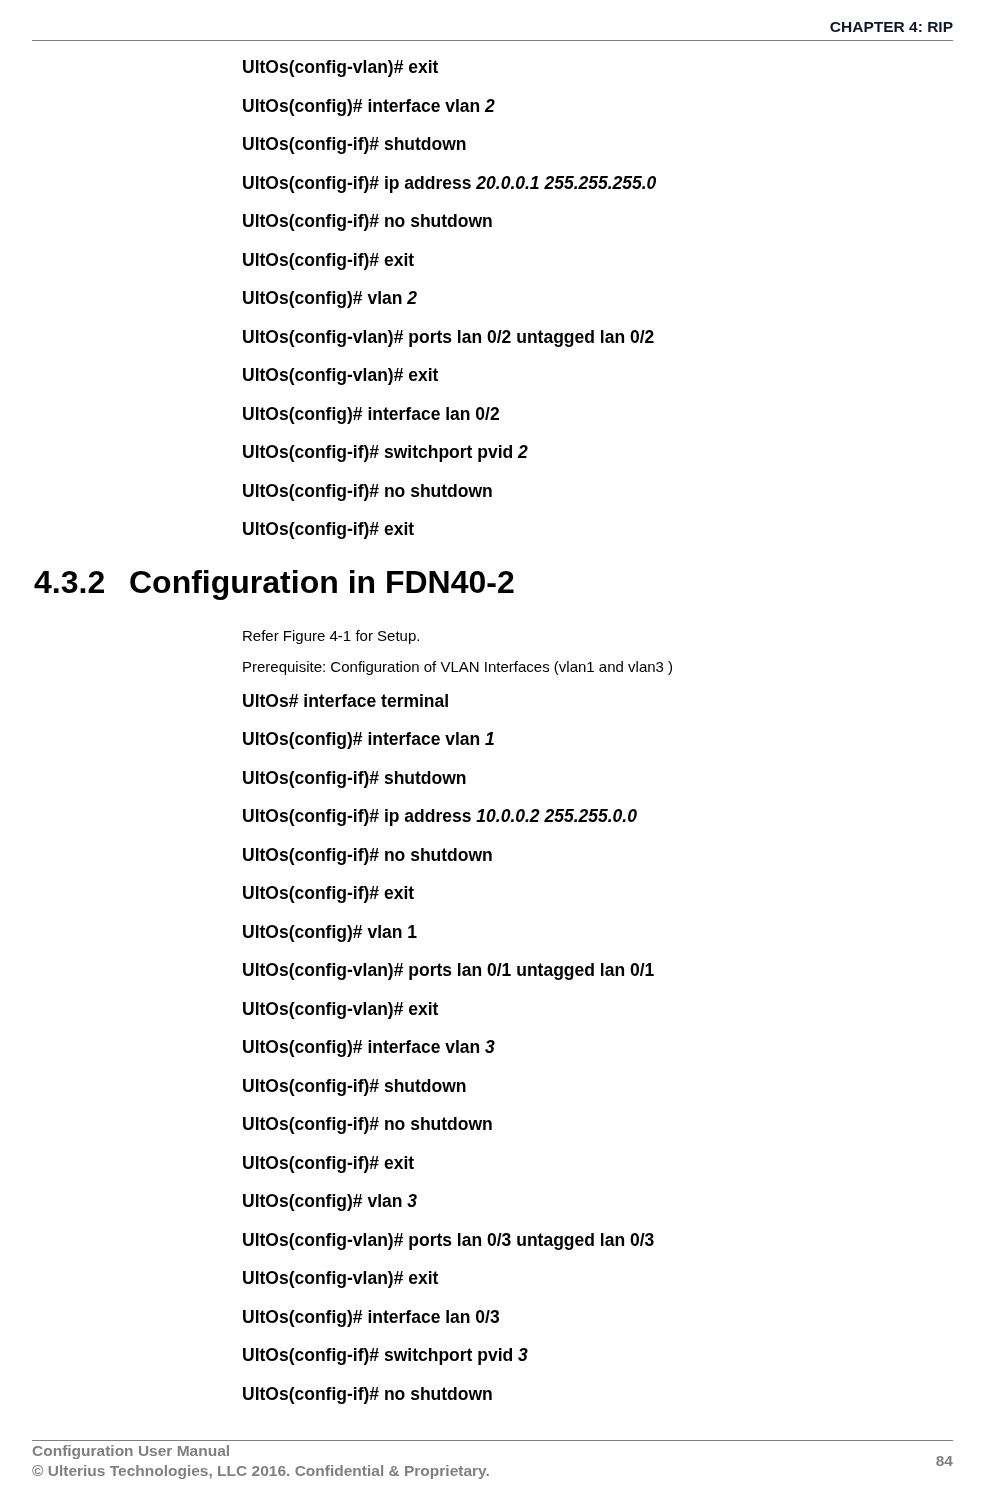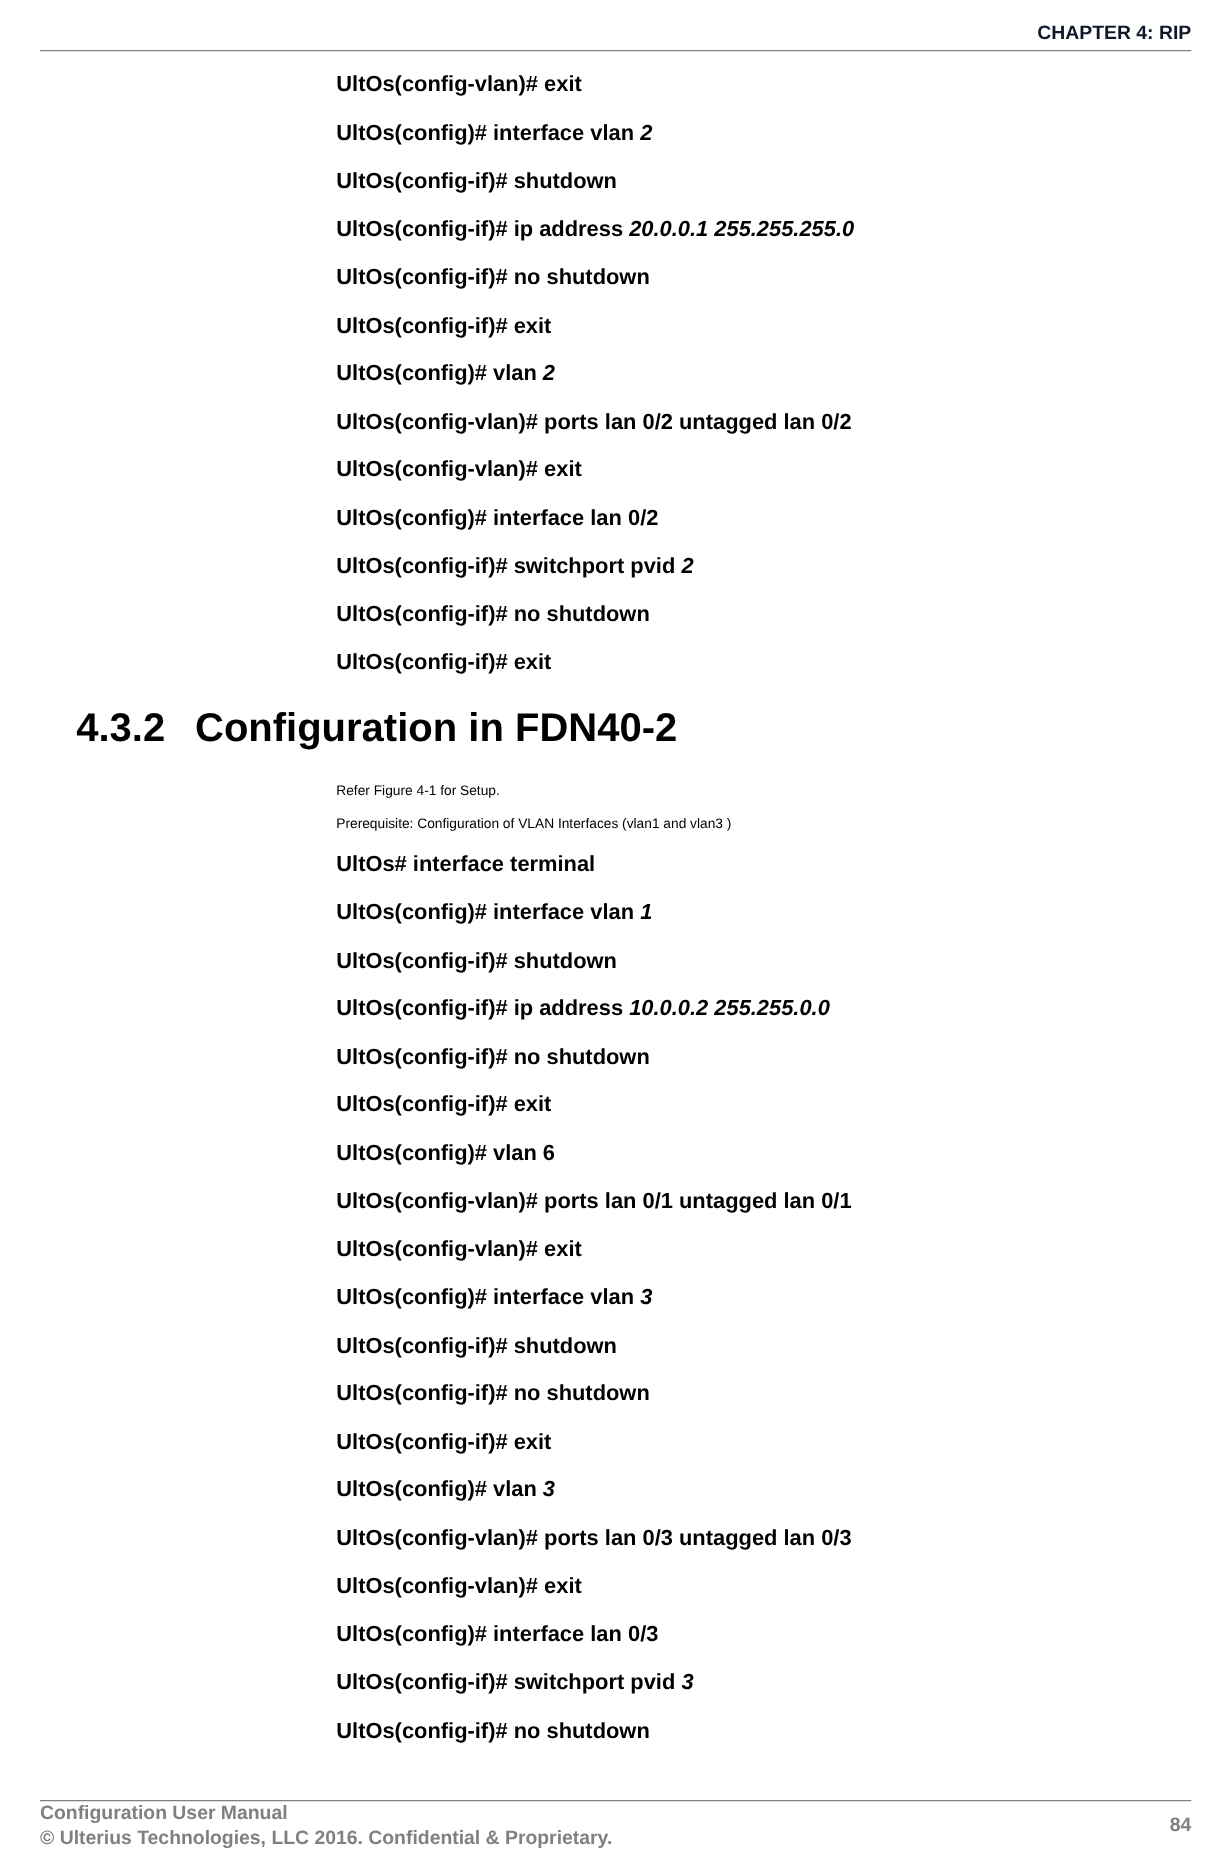--- a/index.html
+++ b/index.html
@@ -26,21 +26,20 @@
       right: 32px;
       height: 1px;
       background: #808080;
     }
     .content {
       position: absolute;
       top: 55px;
       left: 32px;
       right: 32px;
       bottom: 60px;
-      margin-left: 27px;
     }
     .cmd-block {
       margin-left: 210px;
     }
     .cmd-line {
       font-size: 17.5px;
       font-weight: bold;
       line-height: 1.4;
       margin-bottom: 14px;
       font-family: Arial, Helvetica, sans-serif;
@@ -51,21 +50,21 @@
       font-weight: bold;
       margin-top: 22px;
       margin-bottom: 26px;
       margin-left: 2px;
     }
     .heading .num {
       display: inline-block;
       width: 95px;
     }
     .body-text {
-      font-size: 11px;
+      font-size: 15px;
       font-weight: normal;
       margin-left: 210px;
       margin-bottom: 14px;
       color: #000;
     }
     .footer-rule {
       position: absolute;
       bottom: 54px;
       left: 32px;
       right: 32px;
@@ -119,21 +118,21 @@
   <div class="body-text">Refer Figure 4-1 for Setup.</div>
   <div class="body-text">Prerequisite: Configuration of VLAN Interfaces (vlan1 and vlan3 )</div>
 
   <div class="cmd-block" id="block2">
       <div class="cmd-line"><span>UltOs# interface terminal</span></div>
       <div class="cmd-line"><span>UltOs(config)# interface vlan </span><span class="italic">1</span></div>
       <div class="cmd-line"><span>UltOs(config-if)# shutdown</span></div>
       <div class="cmd-line"><span>UltOs(config-if)# ip address </span><span class="italic">10.0.0.2 255.255.0.0</span></div>
       <div class="cmd-line"><span>UltOs(config-if)# no shutdown</span></div>
       <div class="cmd-line"><span>UltOs(config-if)# exit</span></div>
-      <div class="cmd-line"><span>UltOs(config)# vlan 6</span></div>
+      <div class="cmd-line"><span>UltOs(config)# vlan 1</span></div>
       <div class="cmd-line"><span>UltOs(config-vlan)# ports lan 0/1 untagged lan 0/1</span></div>
       <div class="cmd-line"><span>UltOs(config-vlan)# exit</span></div>
       <div class="cmd-line"><span>UltOs(config)# interface vlan </span><span class="italic">3</span></div>
       <div class="cmd-line"><span>UltOs(config-if)# shutdown</span></div>
       <div class="cmd-line"><span>UltOs(config-if)# no shutdown</span></div>
       <div class="cmd-line"><span>UltOs(config-if)# exit</span></div>
       <div class="cmd-line"><span>UltOs(config)# vlan </span><span class="italic">3</span></div>
       <div class="cmd-line"><span>UltOs(config-vlan)# ports lan 0/3 untagged lan 0/3</span></div>
       <div class="cmd-line"><span>UltOs(config-vlan)# exit</span></div>
       <div class="cmd-line"><span>UltOs(config)# interface lan 0/3</span></div>

